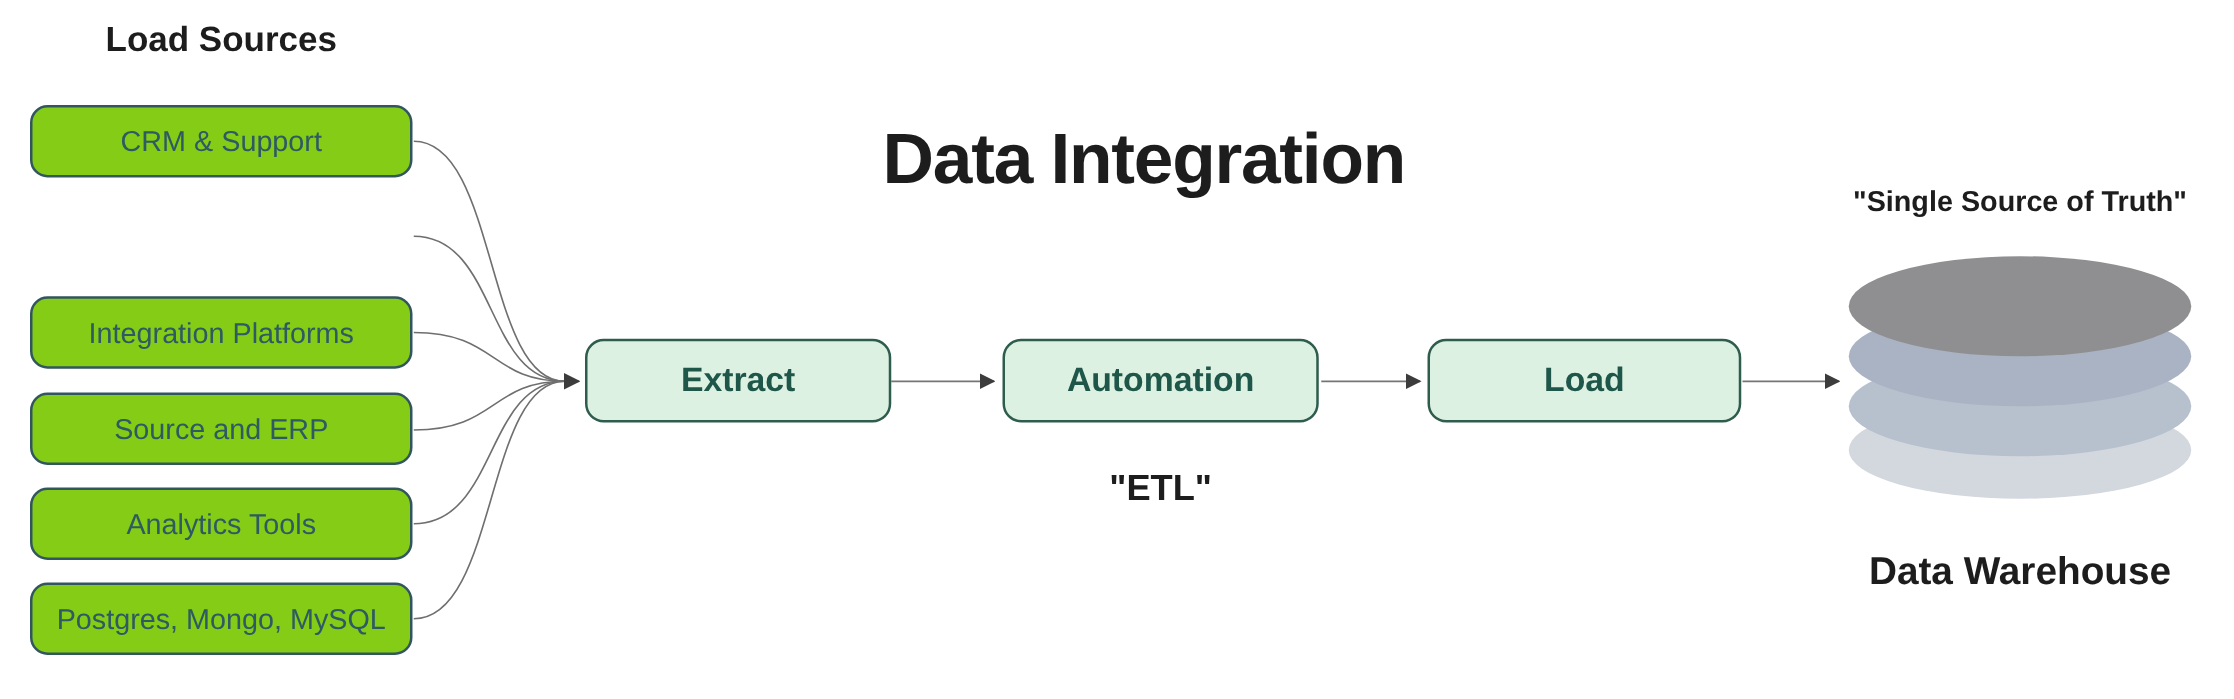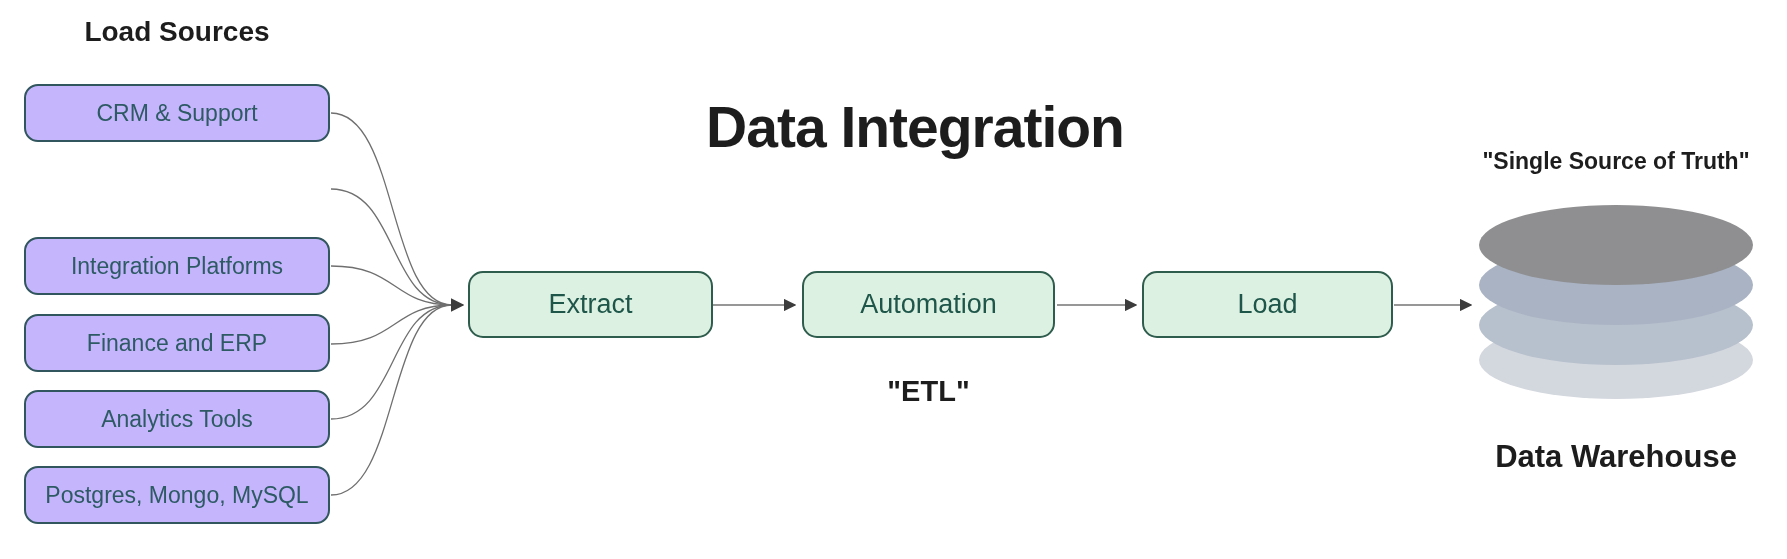--- a/index.html
+++ b/index.html
@@ -19,36 +19,37 @@
   .label { position: absolute; text-align: center; color: #1d1d1d; font-weight: bold; line-height: 1.1; }
   .sources-heading { left: 24px; width: 306px; top: 17px; font-size: 28px; }
   .main-title { left: 615px; width: 600px; top: 96px; font-size: 57px; letter-spacing: -1px; }
   .etl-caption { left: 802px; width: 253px; top: 376px; font-size: 29px; }
   .wh-quote { left: 1452px; width: 328px; top: 149px; font-size: 23px; }
   .wh-label { left: 1460px; width: 312px; top: 440px; font-size: 31px; }
 
   .src-box {
     position: absolute;
     left: 24px; width: 306px; height: 58px;
-    background: #c4b5fd;
+    background: #84cc16;
     border: 2px solid #31565e;
     border-radius: 14px;
     display: flex; align-items: center; justify-content: center;
     box-sizing: border-box;
   }
   .src-box span { color: #2d5a63; font-size: 23px; }
 
   .stage-box {
     position: absolute;
     top: 271px; height: 67px;
     background: #ddf1e2;
     border: 2px solid #2e5c4d;
     border-radius: 15px;
     display: flex; align-items: center; justify-content: center;
     box-sizing: border-box;
+    font-weight: bold;
   }
   .stage-box span { color: #1e564a; font-size: 27px; }
 </style>
 </head>
 <body>
 
 <div class="canvas">
 
   <svg class="layer" viewBox="0 0 1787 559">
     <defs>
@@ -86,21 +87,21 @@
   <div class="label wh-quote">"Single Source of Truth"</div>
   <div class="label wh-label">Data Warehouse</div>
 
   <div class="src-box" style="top:84px">
     <span>CRM &amp; Support</span>
   </div>
   <div class="src-box" style="top:237px">
     <span>Integration Platforms</span>
   </div>
   <div class="src-box" style="top:314px">
-    <span>Finance and ERP</span>
+    <span>Source and ERP</span>
   </div>
   <div class="src-box" style="top:390px">
     <span>Analytics Tools</span>
   </div>
   <div class="src-box" style="top:466px">
     <span>Postgres, Mongo, MySQL</span>
   </div>
 
   <div class="stage-box" style="left:468px; width:245px">
     <span>Extract</span>

